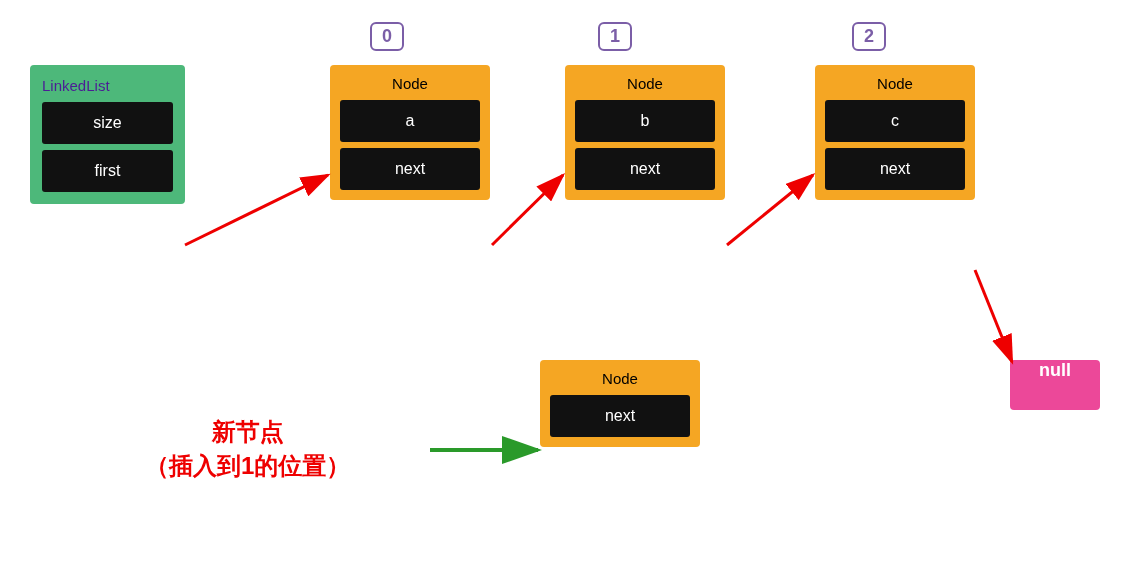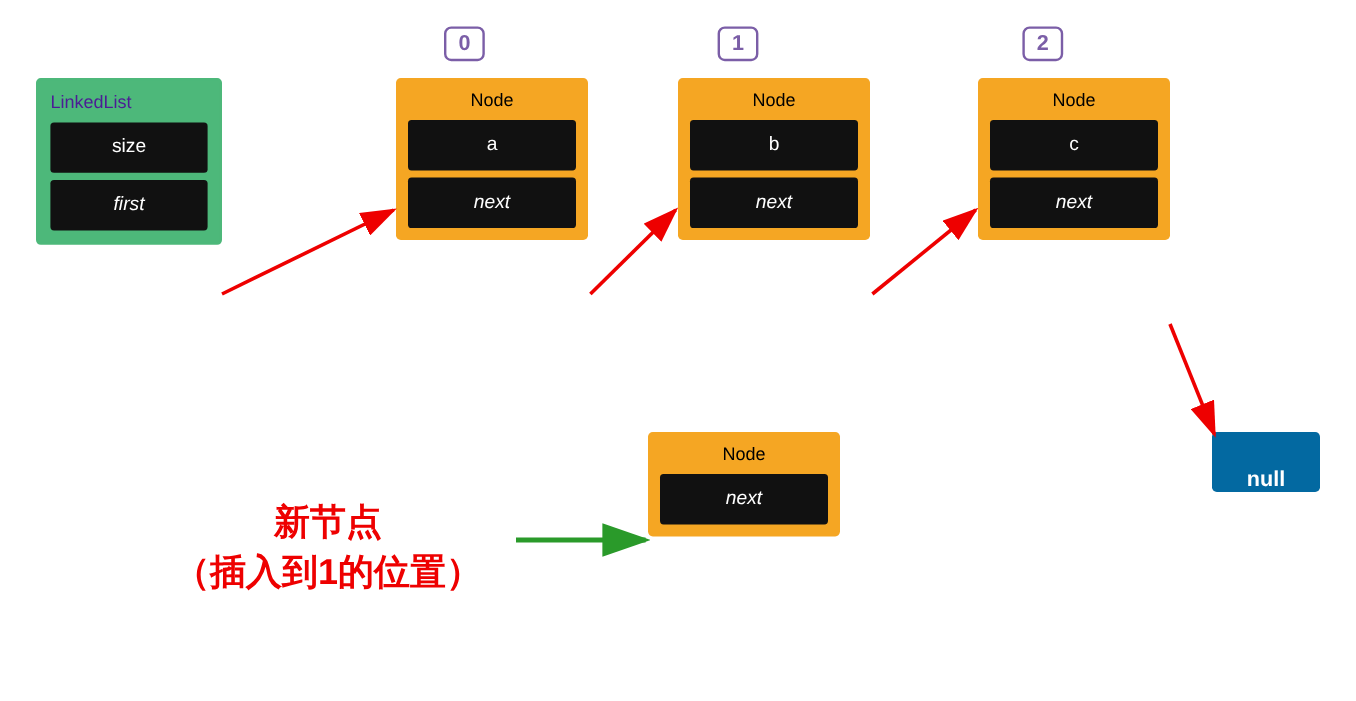--- a/index.html
+++ b/index.html
@@ -39,46 +39,46 @@
     .field-box {
       background: #111;
       color: #fff;
       border-radius: 3px;
       text-align: center;
       padding: 12px 0;
       font-size: 16px;
       margin-bottom: 6px;
       width: 100%;
     }
-    .field-box:last-child { margin-bottom: 0; font-style: italic; }
+    .field-box:last-child { margin-bottom: 0; }
 
     .node-box {
       position: absolute;
       background: #f5a623;
       border-radius: 4px;
       padding: 10px;
       width: 160px;
     }
     .node-box .node-title {
       color: #000000;
       font-size: 15px;
       text-align: center;
       margin-bottom: 8px;
     }
 
     .null-box {
       position: absolute;
-      background: #0369a1;
+      background: #ec4899;
       border-radius: 4px;
       color: #fff;
       font-size: 18px;
       font-weight: bold;
       text-align: center;
       display: flex;
-      align-items: flex-end;
+      align-items: flex-start;
       justify-content: center;
       width: 90px;
       height: 50px;
     }
 
     svg.arrows {
       position: absolute;
       top: 0; left: 0;
       width: 1130px;
       height: 584px;
@@ -118,21 +118,21 @@
 
 <div class="node-box" style="left:540px;top:360px;">
   <div class="node-title">Node</div>
   <div class="field-box">next</div>
 </div>
 
 <div class="null-box" style="left:1010px;top:360px;">
   <span>null</span>
 </div>
 
-<div style="position:absolute;left:145px;top:415px;color:#e00;font-size:30px;font-weight:bold;text-align:center;line-height:1.4;">
+<div style="position:absolute;left:145px;top:415px;color:#e00;font-size:24px;font-weight:bold;text-align:center;line-height:1.4;">
   新节点<br>（插入到1的位置）
 </div>
 
 <svg class="arrows">
   <defs>
     <marker id="arrowhead-red" markerWidth="10" markerHeight="7" refX="9" refY="3.5" orient="auto">
       <polygon points="0 0, 10 3.5, 0 7" fill="#e00"></polygon>
     </marker>
     <marker id="arrowhead-green" markerWidth="10" markerHeight="7" refX="9" refY="3.5" orient="auto">
       <polygon points="0 0, 10 3.5, 0 7" fill="#2a9a2a"></polygon>

